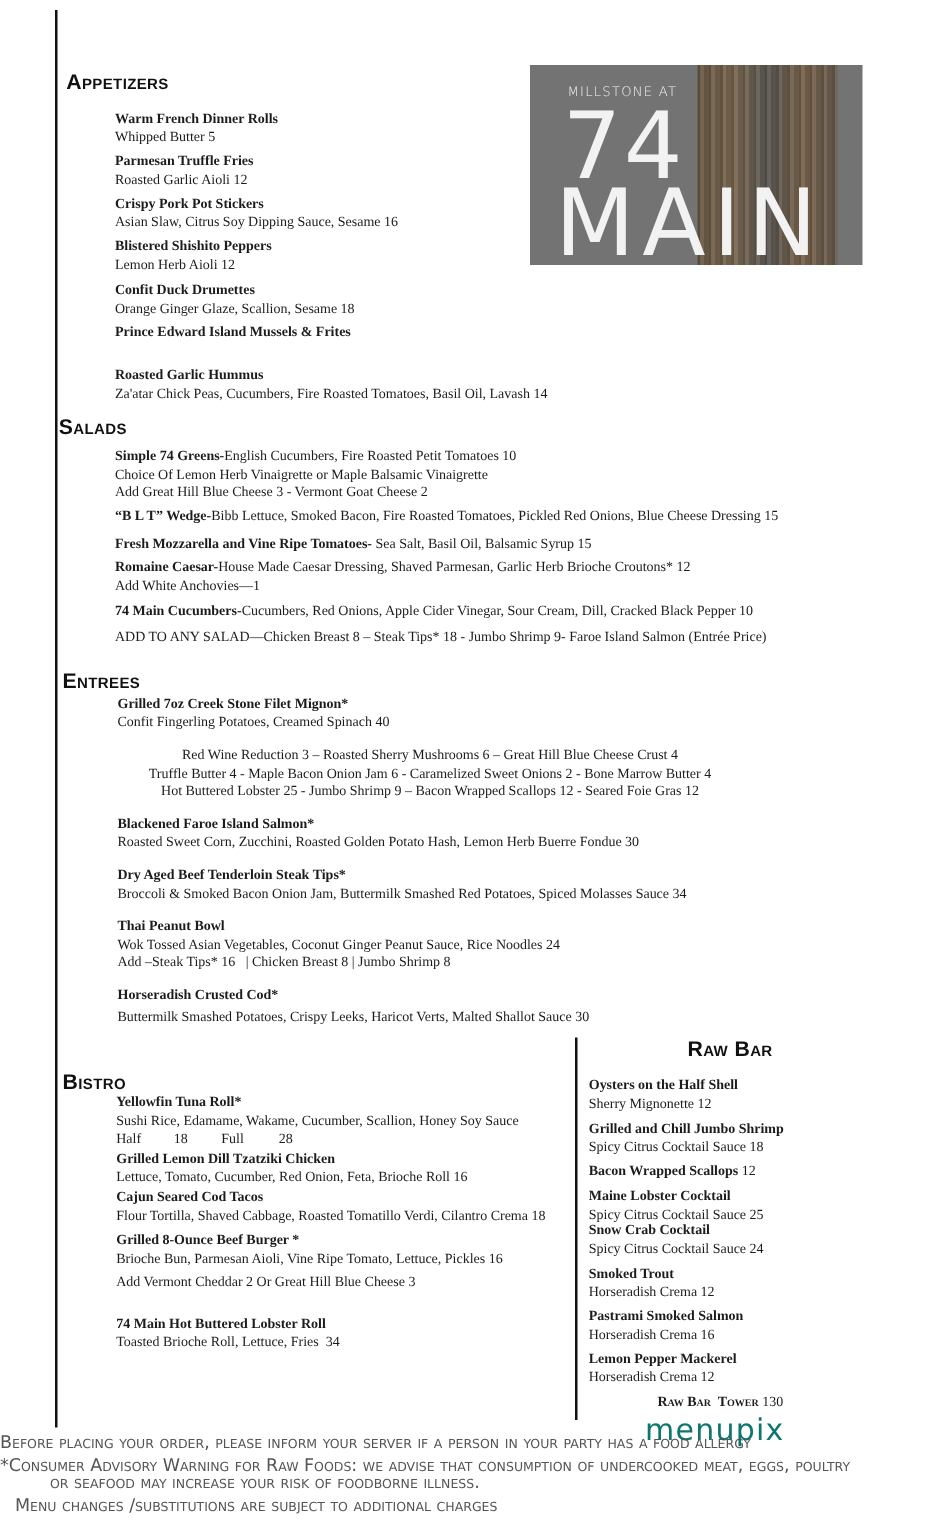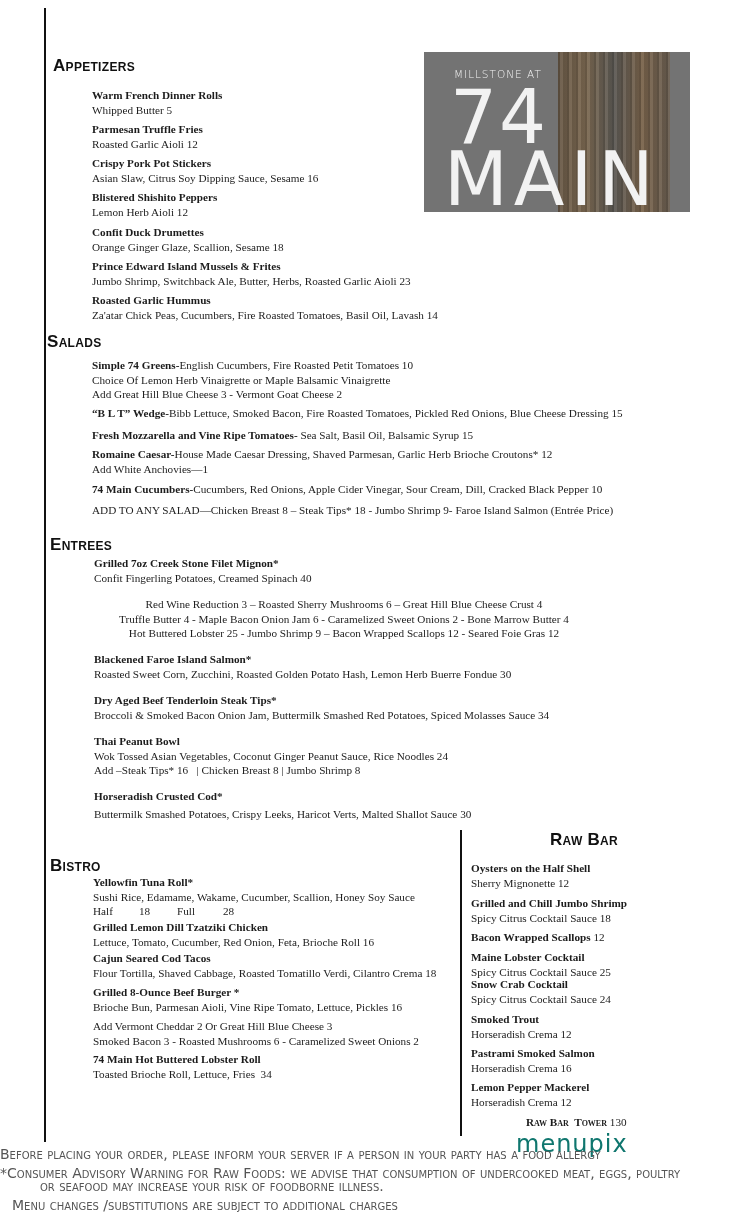--- a/index.html
+++ b/index.html
@@ -62,21 +62,20 @@
 <div class="abs item" style="left:92px; top:190px;">
   <div class="nm">Blistered Shishito Peppers</div>
   <div class="ds">Lemon Herb Aioli 12</div>
 </div>
 <div class="abs item" style="left:92px; top:225px;">
   <div class="nm">Confit Duck Drumettes</div>
   <div class="ds">Orange Ginger Glaze, Scallion, Sesame 18</div>
 </div>
 <div class="abs item" style="left:92px; top:259px;">
   <div class="nm">Prince Edward Island Mussels &amp; Frites</div>
-  <div class="ds">Jumbo Shrimp, Switchback Ale, Butter, Herbs, Roasted Garlic Aioli 23</div>
 </div>
 <div class="abs item" style="left:92px; top:293px;">
   <div class="nm">Roasted Garlic Hummus</div>
   <div class="ds">Za'atar Chick Peas, Cucumbers, Fire Roasted Tomatoes, Basil Oil, Lavash 14</div>
 </div>
 
 <div class="abs sec-title" style="left:47px; top:332px;">Salads</div>
 <div class="abs item" style="left:92px; top:358px;">
   <div><span class="nm">Simple 74 Greens-</span><span class="ds">English Cucumbers, Fire Roasted Petit Tomatoes 10</span></div>
   <div class="ds">Choice Of Lemon Herb Vinaigrette or Maple Balsamic Vinaigrette</div>
@@ -140,21 +139,20 @@
 <div class="abs item" style="left:93px; top:951px;">
   <div class="nm">Cajun Seared Cod Tacos</div>
   <div class="ds">Flour Tortilla, Shaved Cabbage, Roasted Tomatillo Verdi, Cilantro Crema 18</div>
 </div>
 <div class="abs item" style="left:93px; top:985px;">
   <div class="nm">Grilled 8-Ounce Beef Burger *</div>
   <div class="ds">Brioche Bun, Parmesan Aioli, Vine Ripe Tomato, Lettuce, Pickles 16</div>
 </div>
 <div class="abs item" style="left:93px; top:1019px;">
   <div>Add Vermont Cheddar 2 Or Great Hill Blue Cheese 3</div>
-  <div>Smoked Bacon 3 - Roasted Mushrooms 6 - Caramelized Sweet Onions 2</div>
 </div>
 <div class="abs item" style="left:93px; top:1052px;">
   <div class="nm">74 Main Hot Buttered Lobster Roll</div>
   <div class="ds" style="white-space:pre;">Toasted Brioche Roll, Lettuce, Fries  34</div>
 </div>
 
 <div class="abs sec-title" style="left:550px; top:830px;">Raw Bar</div>
 <div class="abs item" style="left:471px; top:861px;">
   <div class="nm">Oysters on the Half Shell</div>
   <div class="ds">Sherry Mignonette 12</div>

